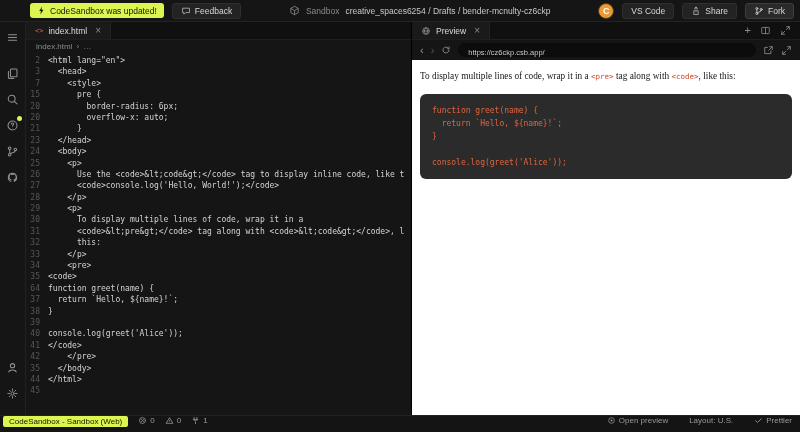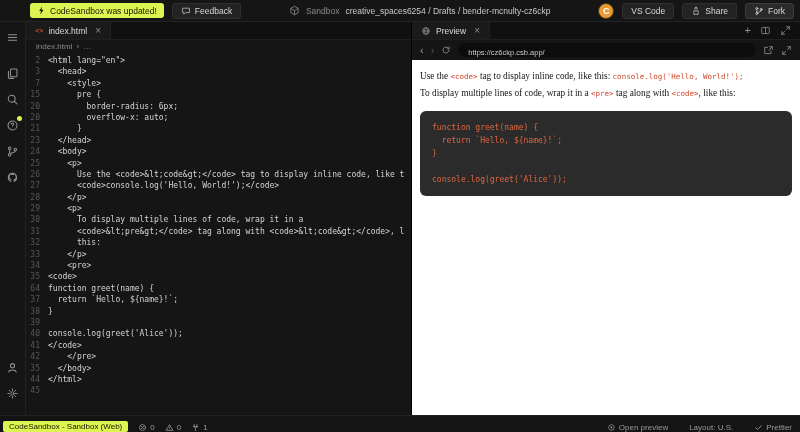--- a/index.html
+++ b/index.html
@@ -58,21 +58,21 @@
   .url-pill{flex:1;height:14px;background:#0c0c0c;border-radius:8px;display:flex;align-items:flex-end;
     padding:0 10px;font-size:7.5px;color:#c8c8c8;cursor:text;min-width:0}
   .page{flex:1;background:#ffffff;overflow:hidden;padding:4px 8px;
     font-family:"Liberation Serif",serif;font-size:9.3px;color:#151515}
   .page p{margin:7px 0;white-space:nowrap;overflow:hidden}
   .icode{font-family:"DejaVu Sans Mono",monospace;font-size:7.5px;color:#cf4a2e}
   .codeblock{background:#2b2b2b;color:#e0653f;border-radius:6px;padding:10px 12px;margin:13px 0;
     font-family:"DejaVu Sans Mono",monospace;font-size:8px;line-height:13px;white-space:pre;overflow:hidden}
 
   
-  .statusbar{height:17px;background:#141414;border-top:1px solid #222;display:flex;align-items:flex-end;
+  .statusbar{height:17px;background:#141414;border-top:1px solid #222;display:flex;align-items:flex-start;
     gap:10px;padding:0 8px 0 3px;font-size:8px;color:#9a9a9a;flex:none}
   .status-badge{background:#dcf551;color:#151500;padding:1px 6px;border-radius:2px;font-size:8px;cursor:pointer;white-space:nowrap}
   .sb-item{display:flex;align-items:center;gap:3px;cursor:pointer;white-space:nowrap}
   .sb-right{margin-left:auto;display:flex;align-items:center;gap:21px}
 
   svg{display:block}
 </style>
 </head>
 <body>
 
@@ -277,21 +277,20 @@
             </svg>
         </span>
         <span style="cursor:pointer">
           <svg width="11" height="11" viewBox="0 0 16 16" fill="none" stroke="#8f8f8f" stroke-width="1.2" stroke-linecap="round">
               <path d="M9.5 2.5h4v4M6.5 13.5h-4v-4M13.5 2.5L9.3 6.7M2.5 13.5l4.2-4.2"></path>
             </svg>
         </span>
       </div>
 
       <div class="page">
-        <p><span>Use the </span><span class="icode">&lt;code&gt;</span><span> tag to display inline code, like this: </span><span class="icode">console.log('Hello, World!');</span></p>
         <p><span>To display multiple lines of code, wrap it in a </span><span class="icode">&lt;pre&gt;</span><span> tag along with </span><span class="icode">&lt;code&gt;</span><span>, like this:</span></p>
         <pre class="codeblock">function greet(name) {
   return `Hello, ${name}!`;
 }
 
 console.log(greet('Alice'));</pre>
       </div>
     </section>
   </div>
 

